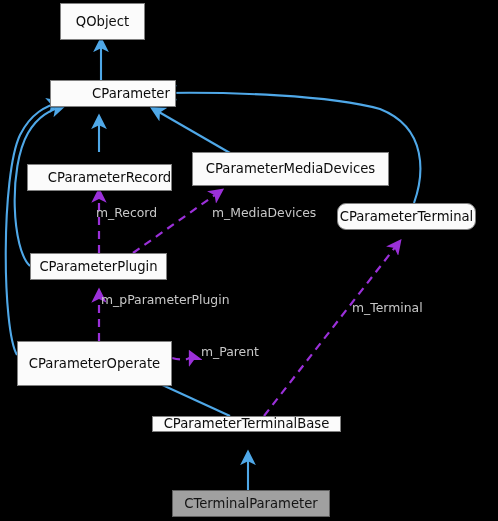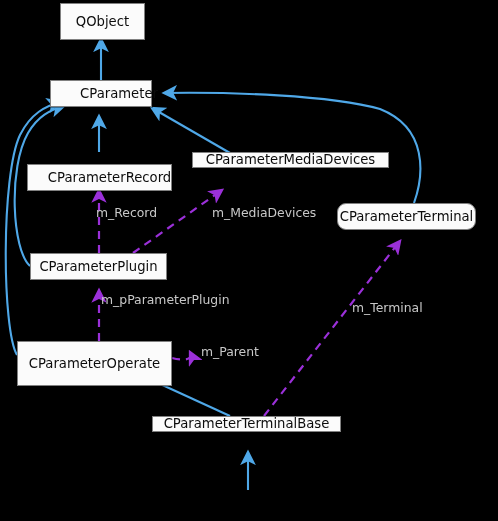--- a/index.html
+++ b/index.html
@@ -85,48 +85,51 @@
       <path d="M 264 416 L 400 241"></path>
 
       <path d="M 172 358 C 188 362 193 358 190 352"></path>
     </g>
   </svg>
 
   <div class="node" style="left:60px;top:3px;width:85px;height:37px;">
     <span>QObject</span>
   </div>
 
-  <div class="node" style="left:50px;top:80px;width:102px;height:27px;padding-left:36px;">
+  <div class="node" style="left:50px;top:80px;width:126px;height:27px;padding-left:36px;">
     <span>CParameter</span>
   </div>
 
   <div class="node" style="left:27px;top:164px;width:145px;height:27px;padding-left:20px;">
     <span>CParameterRecord</span>
   </div>
 
-  <div class="node" style="left:192px;top:152px;width:197px;height:16px;">
+  <div class="node" style="left:192px;top:152px;width:197px;height:34px;">
     <span>CParameterMediaDevices</span>
   </div>
 
   <div class="node" style="left:337px;top:203px;width:139px;height:27px;border-radius:9px;">
     <span>CParameterTerminal</span>
   </div>
 
   <div class="node" style="left:30px;top:253px;width:137px;height:27px;">
     <span>CParameterPlugin</span>
   </div>
 
   <div class="node" style="left:17px;top:341px;width:155px;height:45px;">
     <span>CParameterOperate</span>
   </div>
 
   <div class="node" style="left:152px;top:416px;width:189px;height:16px;">
     <span>CParameterTerminalBase</span>
   </div>
 
+  <div class="node current" style="left:172px;top:490px;width:158px;height:27px;">
+    <span>CTerminalParameter</span>
+  </div>
 
   <div class="edge-label" style="left:96px;top:207px;">m_Record</div>
 
   <div class="edge-label" style="left:212px;top:207px;">m_MediaDevices</div>
 
   <div class="edge-label" style="left:101px;top:294px;">m_pParameterPlugin</div>
 
   <div class="edge-label" style="left:352px;top:302px;">m_Terminal</div>
 
   <div class="edge-label" style="left:201px;top:346px;">m_Parent</div>

